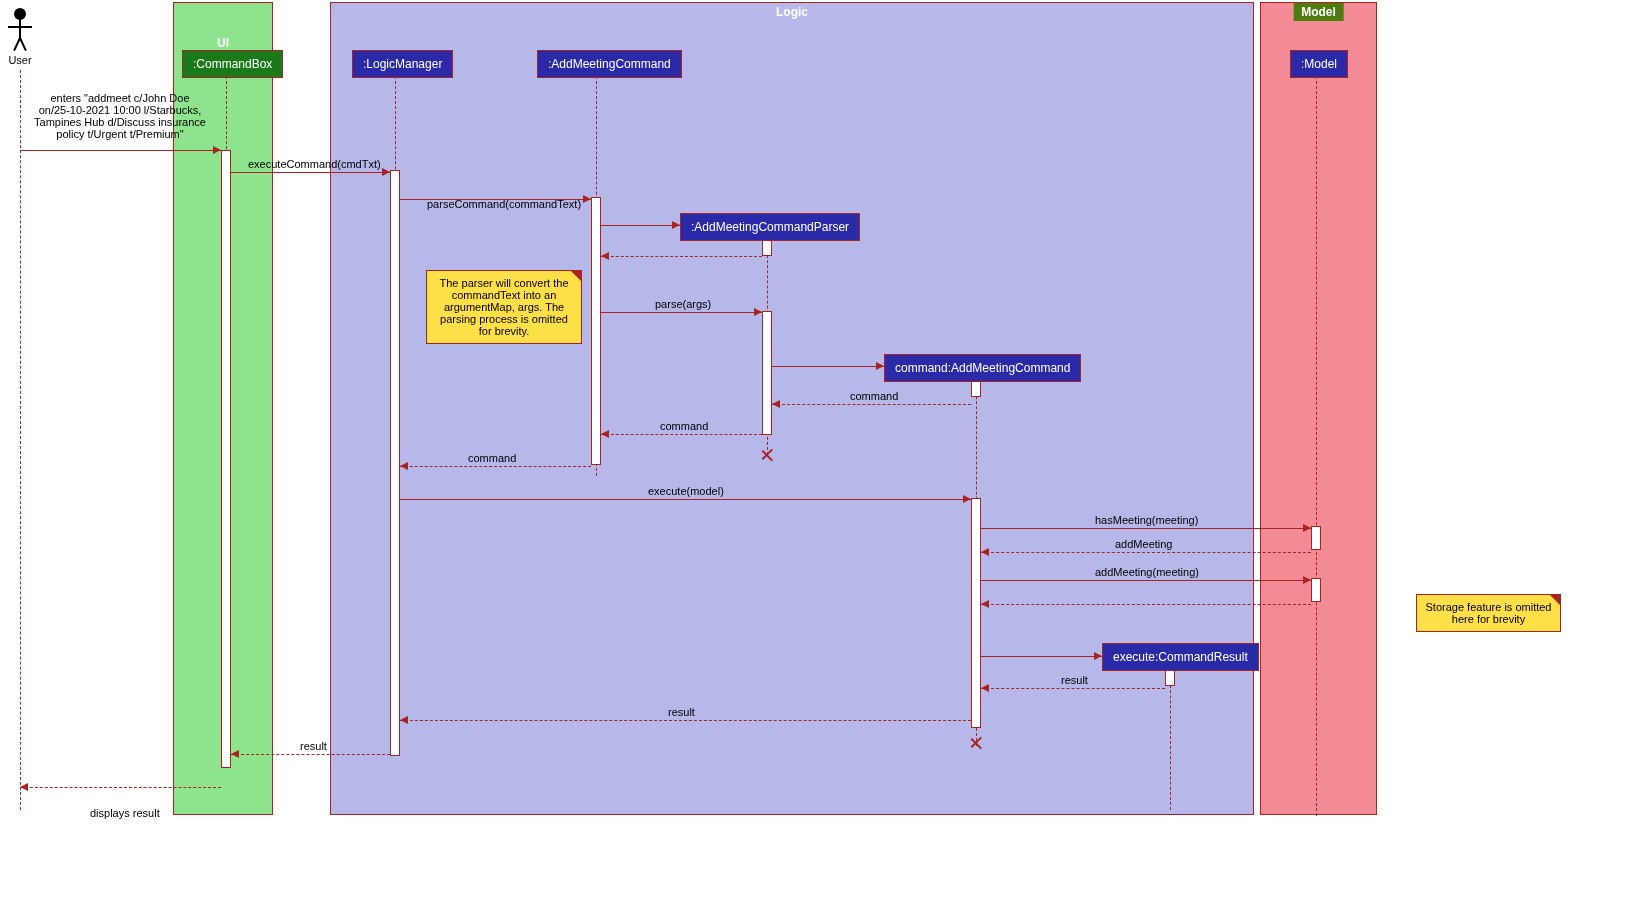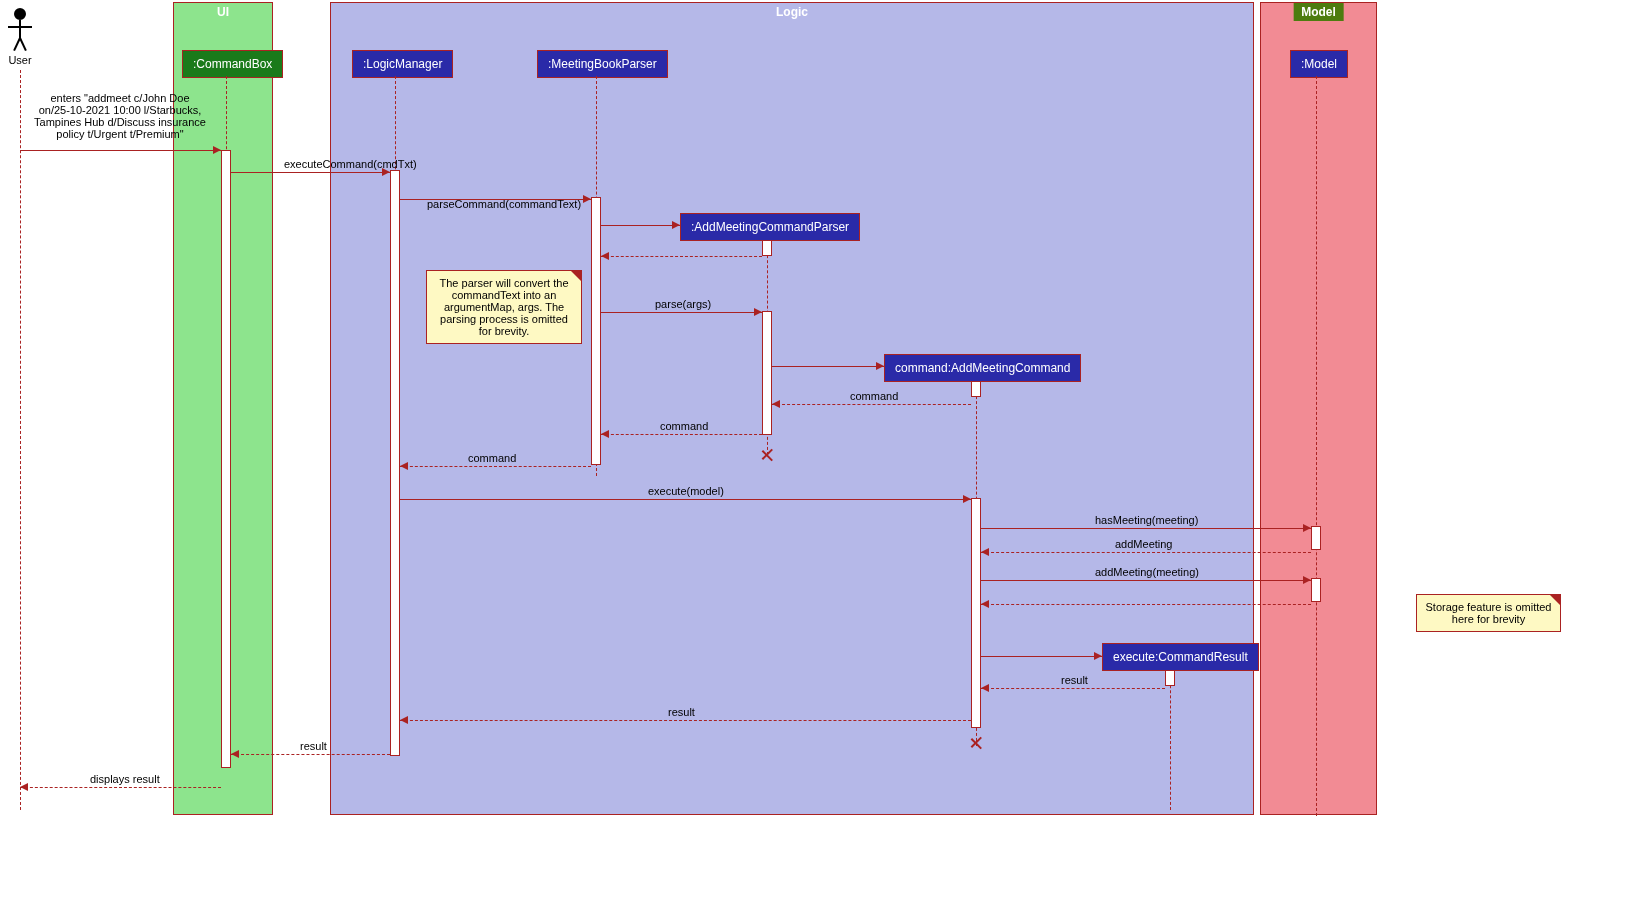--- a/index.html
+++ b/index.html
@@ -20,21 +20,21 @@
     position: absolute;
     top: 0;
     left: 50%;
     transform: translateX(-50%);
     color: #fff;
     font-weight: bold;
     font-size: 12px;
     padding: 2px 8px;
   }
   .frame-ui { background: #8de48d; }
-  .frame-ui .frame-label { background: #8de48d; }
+  .frame-ui .frame-label { background: #8de48d; margin-top: 31px; }
   .frame-logic { background: #b5b8e8; }
   .frame-logic .frame-label { background: #b5b8e8; }
   .frame-model { background: #f28b94; }
   .frame-model .frame-label { background: #4d7c0f; }
 
   .participant {
     position: absolute;
     border: 1.5px solid #a22;
     background: #2a2aa8;
     color: #fff;
@@ -89,21 +89,21 @@
 
   .msg-label {
     position: absolute;
     font-size: 11px;
     color: #000;
     text-align: center;
     white-space: nowrap;
   }
   .note {
     position: absolute;
-    background: #fef9c3;
+    background: #fde047;
     border: 1.5px solid #a22;
     padding: 6px 8px;
     font-size: 11px;
     text-align: center;
   }
   .note::after {
     content: "";
     position: absolute;
     top: 0; right: 0;
     width: 0; height: 0;
@@ -166,21 +166,21 @@
 
 <div class="actor-head" style="left:14px; top:8px;"></div>
 <div class="actor-body" style="left:19px; top:20px; height:18px;"></div>
 <div class="actor-arms" style="left:8px; top:26px; width:24px;"></div>
 <div class="actor-leg" style="left:19px; top:38px; height:14px; transform: rotate(25deg); transform-origin: top;"></div>
 <div class="actor-leg" style="left:19px; top:38px; height:14px; transform: rotate(-25deg); transform-origin: top;"></div>
 <div class="actor-label" style="left:0px; top:54px; width:40px;">User</div>
 
 <div class="participant participant-green" style="left:182px; top:50px;">:CommandBox</div>
 <div class="participant" style="left:352px; top:50px;">:LogicManager</div>
-<div class="participant" style="left:537px; top:50px;">:MeetingBookParser</div>
+<div class="participant" style="left:537px; top:50px;">:AddMeetingCommand</div>
 <div class="participant" style="left:680px; top:213px;">:AddMeetingCommandParser</div>
 <div class="participant" style="left:884px; top:354px;text-align:right;">command:AddMeetingCommand</div>
 <div class="participant" style="left:1290px; top:50px;">:Model</div>
 <div class="participant" style="left:1102px; top:643px;">execute:CommandResult</div>
 
 <div class="lifeline" style="left:20px; top:70px; height:740px;"></div>
 <div class="lifeline" style="left:226px; top:76px; height:690px;"></div>
 <div class="lifeline" style="left:395px; top:76px; height:680px;"></div>
 <div class="lifeline" style="left:596px; top:76px; height:400px;"></div>
 <div class="lifeline" style="left:767px; top:240px; height:215px;"></div>
@@ -199,21 +199,21 @@
 <div class="activation" style="left:1316px; top:578px; height:24px;"></div>
 <div class="activation" style="left:1170px; top:670px; height:16px;"></div>
 
 <div class="msg-label" style="left:20px; top:92px; width:200px; white-space: pre-line;">enters "addmeet c/John Doe
 on/25-10-2021 10:00 l/Starbucks,
 Tampines Hub d/Discuss insurance
 policy t/Urgent t/Premium"</div>
 <div class="hline" style="left:20px; top:150px; width:201px;"></div>
 <div class="arrow-r" style="left:213px; top:146px;"></div>
 
-<div class="msg-label" style="left:248px; top:158px;margin-left:36px;">executeCommand(cmdTxt)</div>
+<div class="msg-label" style="left:248px; top:158px;">executeCommand(cmdTxt)</div>
 <div class="hline" style="left:231px; top:172px; width:159px;"></div>
 <div class="arrow-r" style="left:382px; top:168px;"></div>
 
 <div class="msg-label" style="left:427px; top:198px;">parseCommand(commandText)</div>
 <div class="hline" style="left:400px; top:199px; width:191px;"></div>
 <div class="arrow-r" style="left:583px; top:195px;"></div>
 
 <div class="hline" style="left:601px; top:225px; width:79px;"></div>
 <div class="arrow-r" style="left:672px; top:221px;"></div>
 <div class="hline-dash" style="left:601px; top:256px; width:161px;"></div>
@@ -278,15 +278,15 @@
 <div class="msg-label" style="left:668px; top:706px;">result</div>
 <div class="hline-dash" style="left:400px; top:720px; width:571px;"></div>
 <div class="arrow-l" style="left:400px; top:716px;"></div>
 
 <div class="cross" style="left:969px; top:736px;"></div>
 
 <div class="msg-label" style="left:300px; top:740px;">result</div>
 <div class="hline-dash" style="left:231px; top:754px; width:159px;"></div>
 <div class="arrow-l" style="left:231px; top:750px;"></div>
 
-<div class="msg-label" style="left:90px; top:773px;">displays result</div>
+<div class="msg-label" style="left:90px; top:807px;">displays result</div>
 <div class="hline-dash" style="left:20px; top:787px; width:201px;"></div>
 <div class="arrow-l" style="left:20px; top:783px;"></div>
 
 </body></html>

